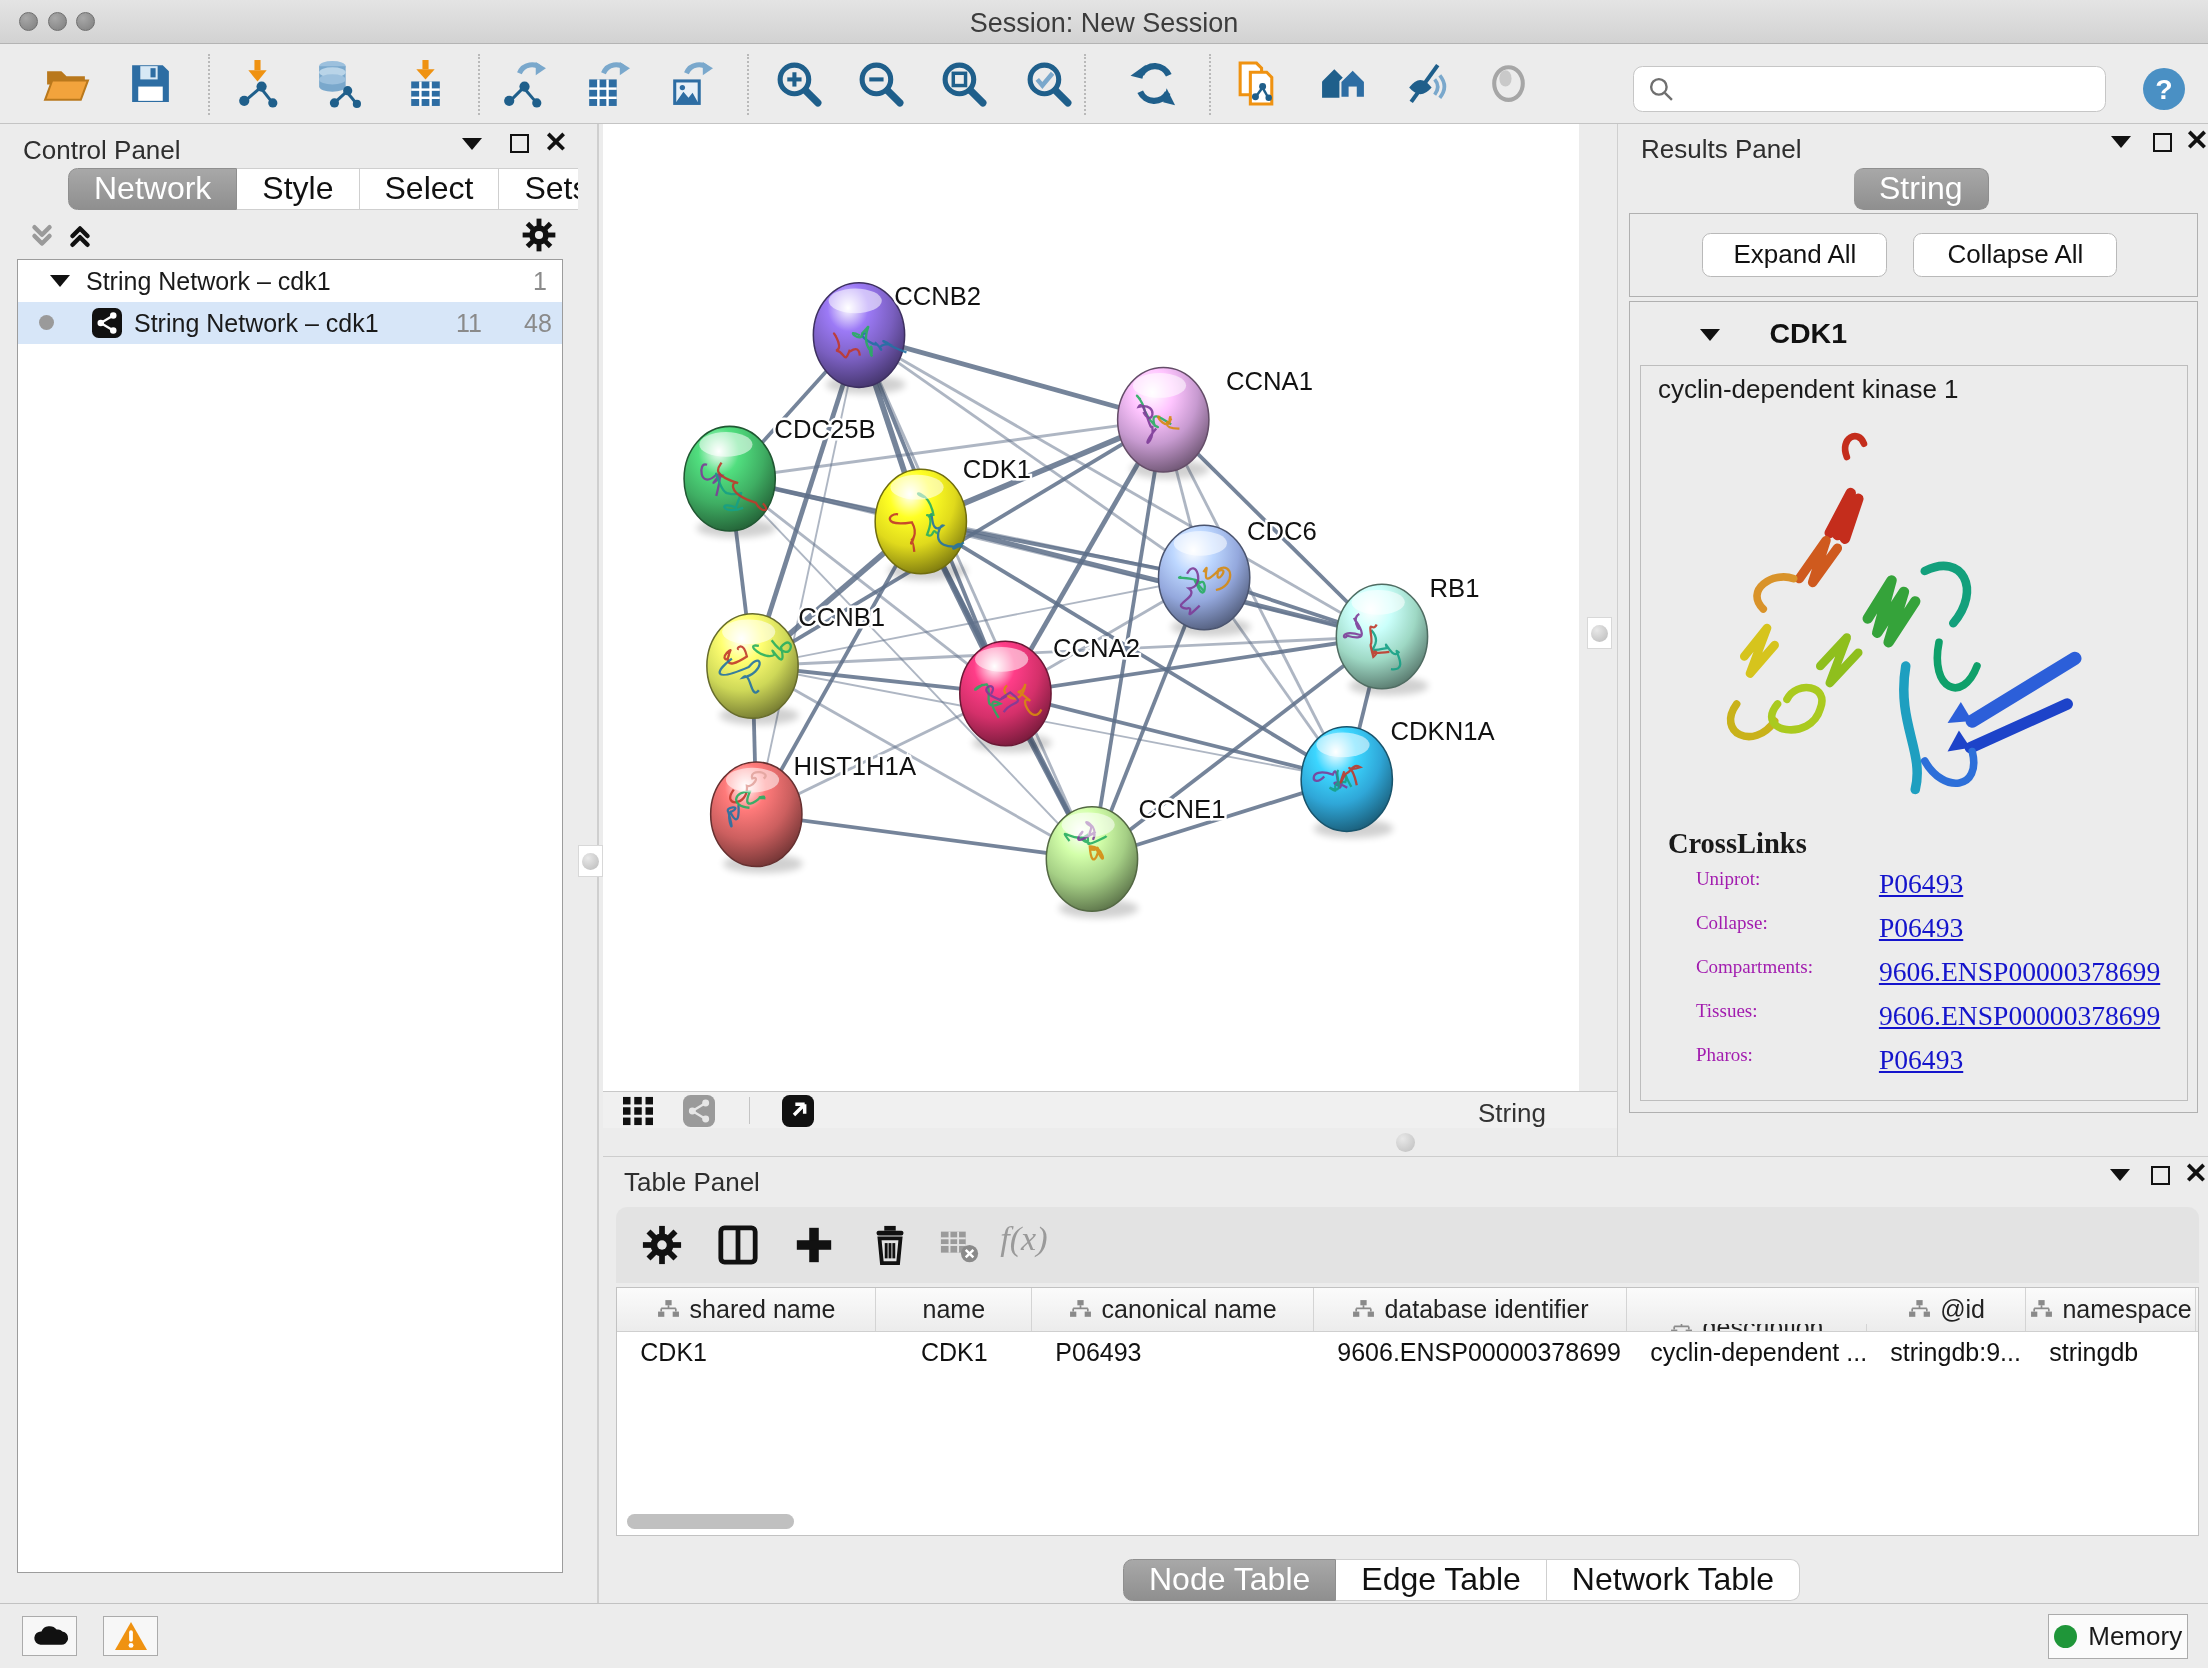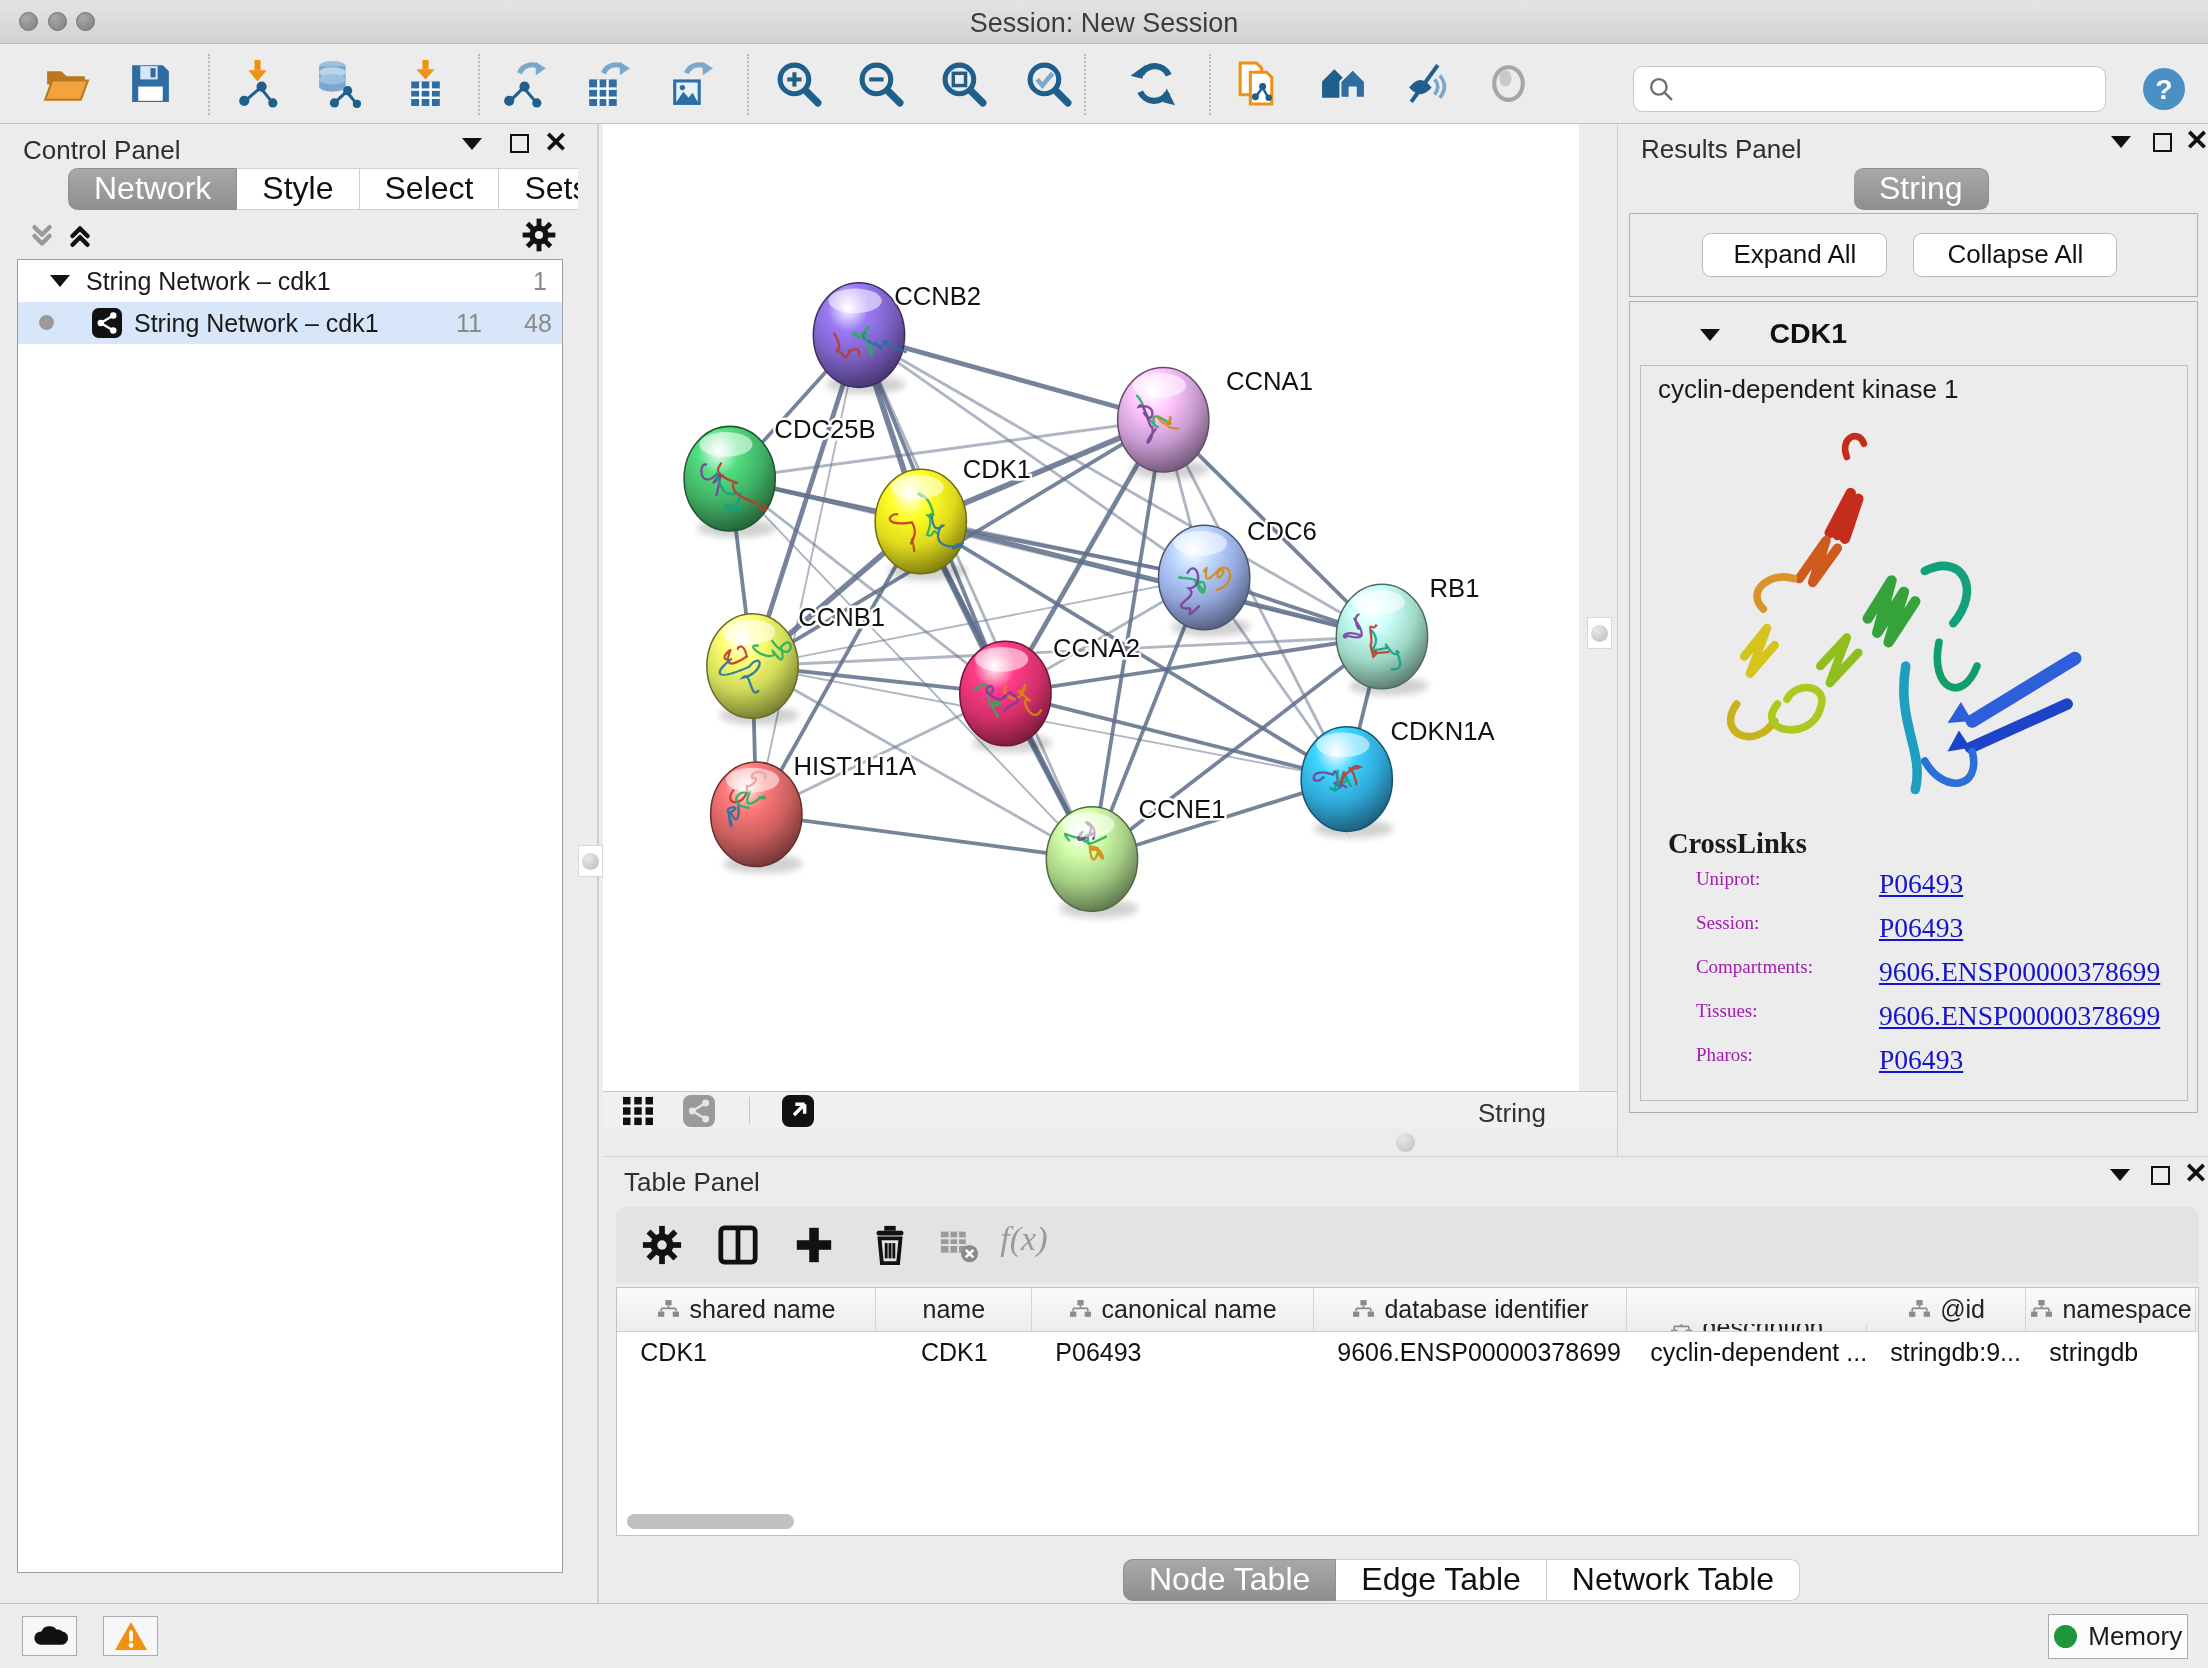--- a/index.html
+++ b/index.html
@@ -742,21 +742,21 @@
           <path d="M400 300 L298 346" stroke="#1d43c9" stroke-width="12"></path>
           <path d="M250 360 C270 395 310 390 300 350" stroke="#2d6fd9" stroke-width="8"></path>
           <path d="M300 318 l-26 2 14 -22 z" fill="#2c5fd9" stroke="none"></path>
           <path d="M298 346 l-24 4 12 -22 z" fill="#1d43c9" stroke="none"></path>
         </g>
       </svg>
 
       <div class="serif" style="position:absolute;left:27px;top:462px;font-size:28.5px;font-weight:bold">CrossLinks</div>
       <div style="position:absolute;left:55px;top:502px;width:476px">
         <div style="position:relative;height:44px"><span class="serif xl-label">Uniprot:</span><a class="serif xl-link" style="position:absolute;left:183px">P06493</a></div>
-        <div style="position:relative;height:44px"><span class="serif xl-label">Session:</span><a class="serif xl-link" style="position:absolute;left:183px">P06493</a></div>
+        <div style="position:relative;height:44px"><span class="serif xl-label">Collapse:</span><a class="serif xl-link" style="position:absolute;left:183px">P06493</a></div>
         <div style="position:relative;height:44px"><span class="serif xl-label">Compartments:</span><a class="serif xl-link" style="position:absolute;left:183px">9606.ENSP00000378699</a></div>
         <div style="position:relative;height:44px"><span class="serif xl-label">Tissues:</span><a class="serif xl-link" style="position:absolute;left:183px">9606.ENSP00000378699</a></div>
         <div style="position:relative;height:44px"><span class="serif xl-label">Pharos:</span><a class="serif xl-link" style="position:absolute;left:183px">P06493</a></div>
       </div>
     </div>
   </div>
 </div>
 
 <div class="table-panel">
   <div class="panel-title" style="position:absolute;left:21px;top:9.5px">Table Panel</div>

